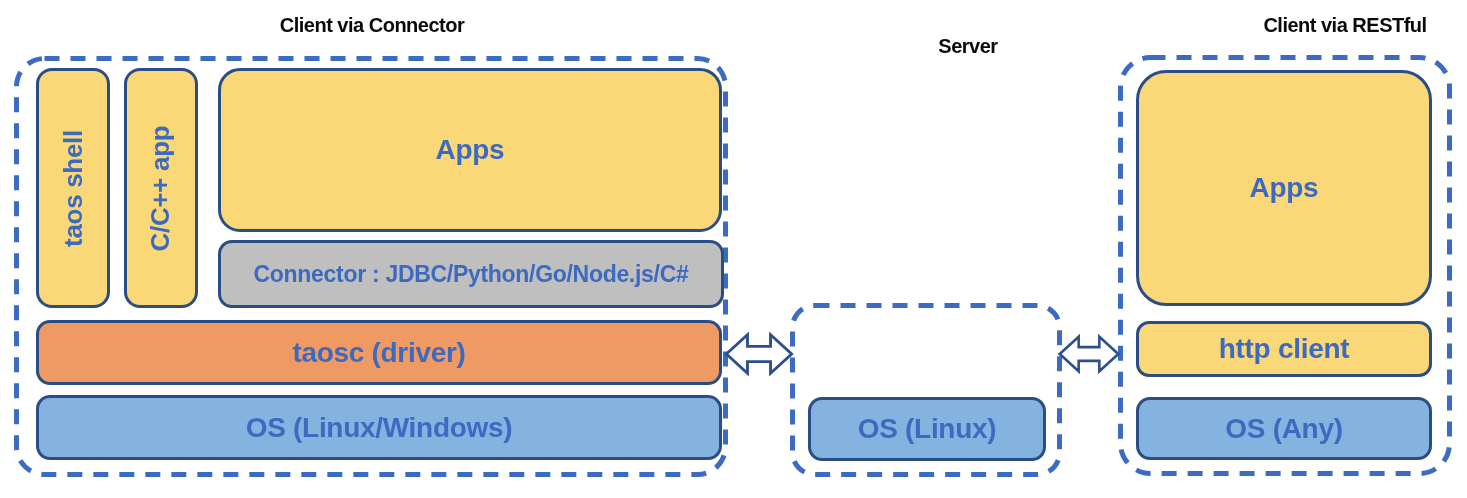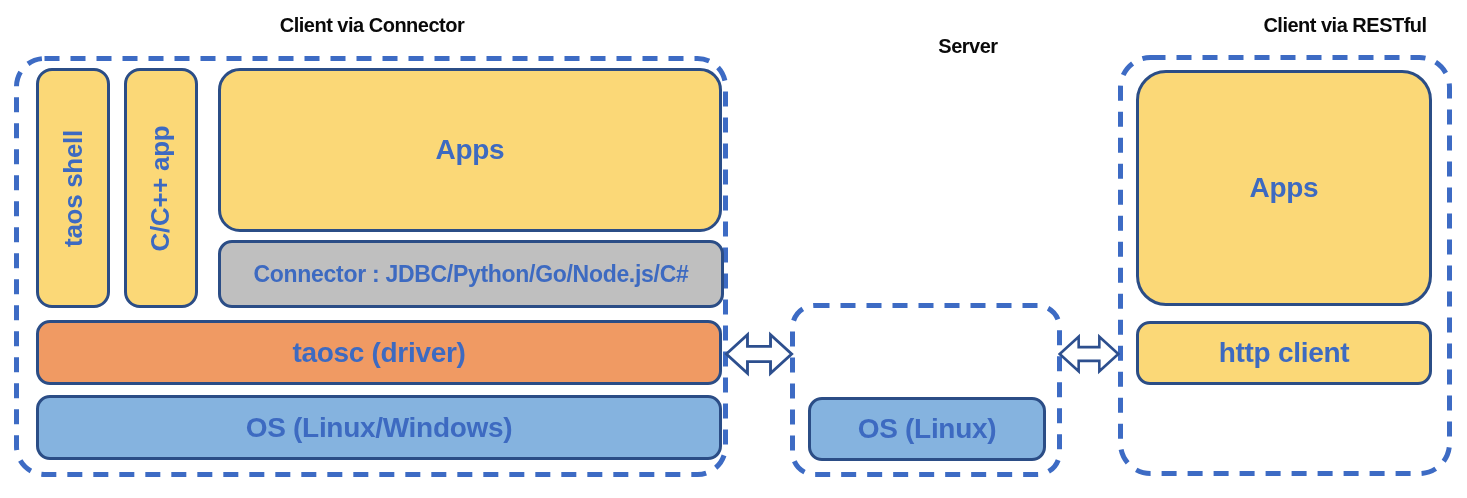--- a/index.html
+++ b/index.html
@@ -74,22 +74,25 @@
     <span>OS (Linux/Windows)</span>
   </div>
 
   <div class="box blue r14" style="left:808px; top:397px; width:238px; height:64px;">
     <span>OS (Linux)</span>
   </div>
 
   <div class="box yellow r30 two-line" style="left:1136px; top:70px; width:296px; height:236px;">
     <span>Apps</span>
   </div>
-  <div class="box yellow r14" style="left:1136px; top:321px; width:296px; height:64px;">
+  <div class="box yellow r14" style="left:1136px; top:321px; width:296px; height:56px;border-radius:13px;">
     <span>http client</span>
+  </div>
+  <div class="box blue r14" style="left:1136px; top:397px; width:296px; height:63px;">
+    <span>OS (Any)</span>
   </div>
 
   <svg class="arrow" style="left:724px; top:330px;" width="70" height="48" viewBox="0 0 72 50">
     <path d="M2,25 L24,5 L24,17 L48,17 L48,5 L70,25 L48,45 L48,33 L24,33 L24,45 Z"></path>
   </svg>
   <svg class="arrow" style="left:1058px; top:331px;" width="62" height="46" viewBox="0 0 72 50">
     <path d="M2,25 L24,5 L24,17 L48,17 L48,5 L70,25 L48,45 L48,33 L24,33 L24,45 Z"></path>
   </svg>
 
 </div>

